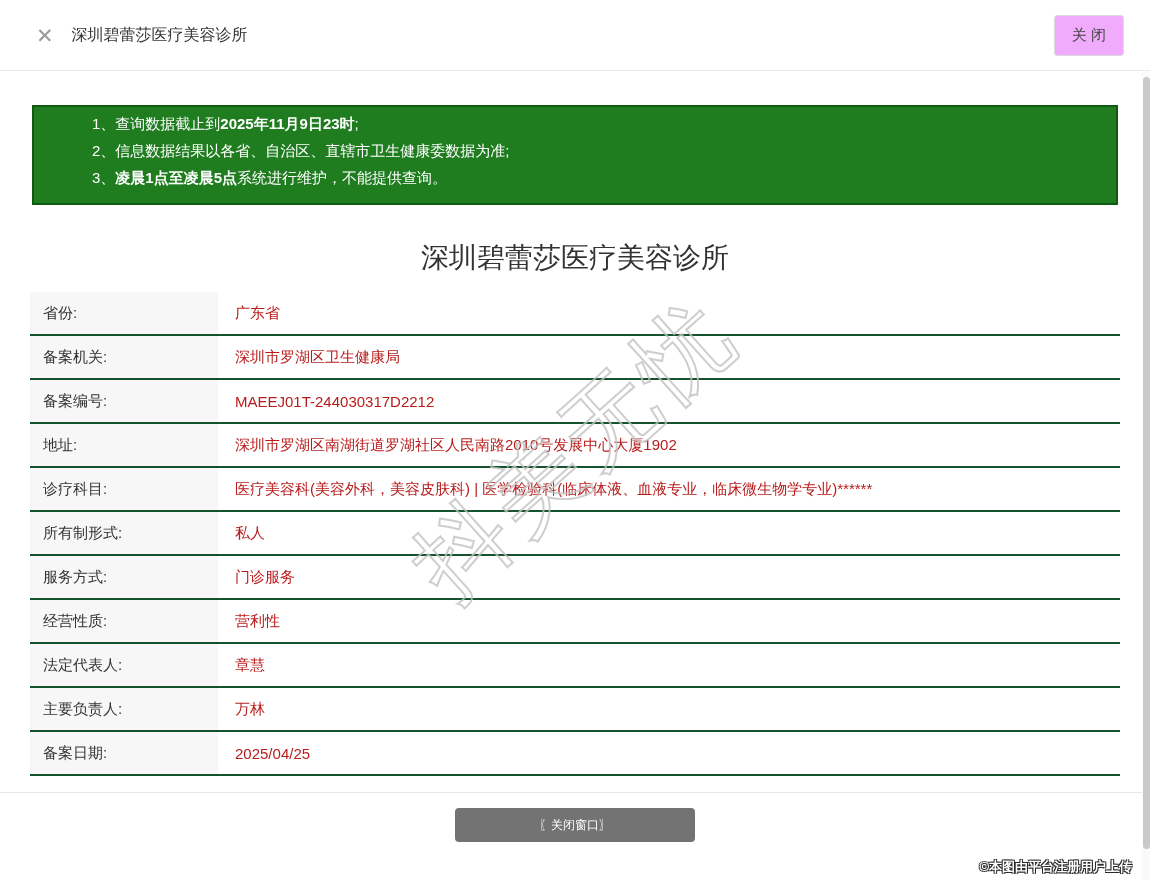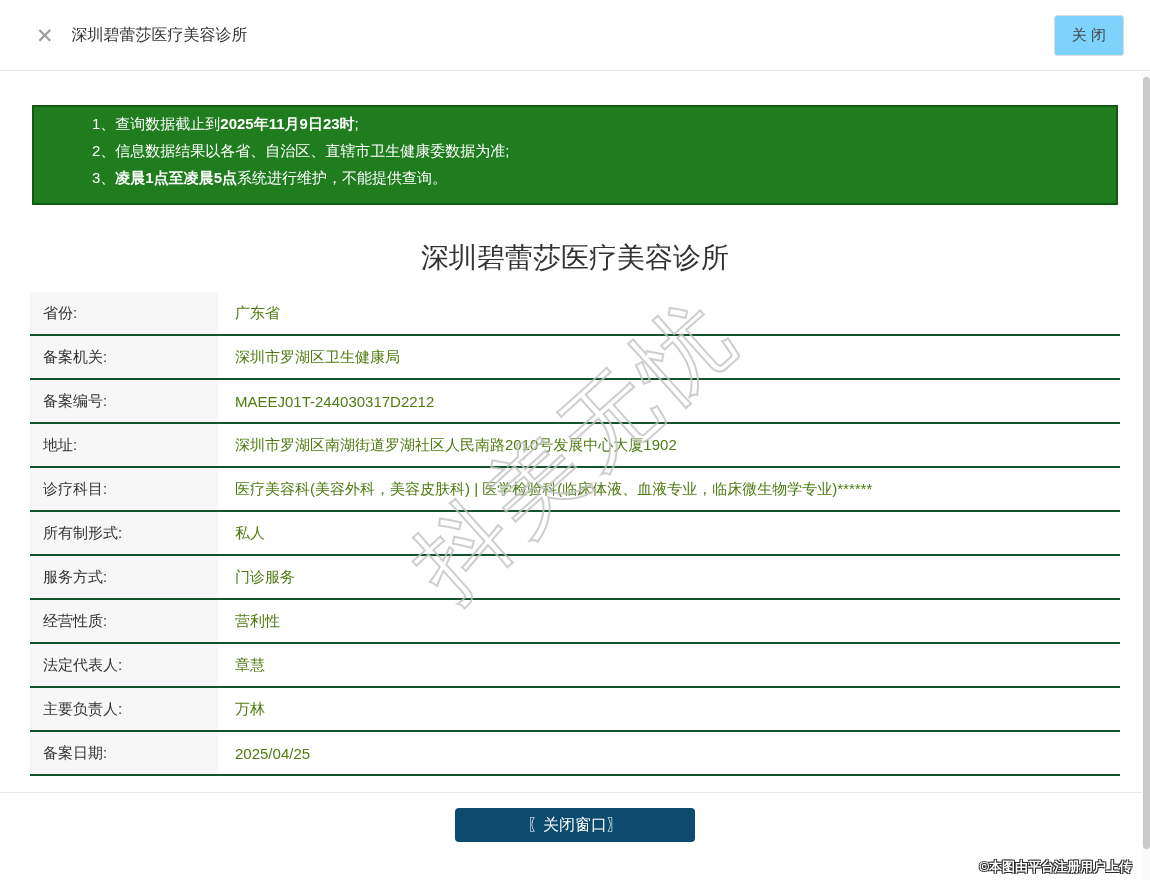--- a/index.html
+++ b/index.html
@@ -23,21 +23,21 @@
   .hclose {
     font-size: 21px;
     color: #9a9a9a;
     cursor: pointer;
     line-height: 1;
     margin-right: 18px;
   }
   .htitle { font-size: 16px; color: #333; }
   .hspacer { flex: 1; }
   .hbtn {
-    background: #7dd3fc;
+    background: #f0abfc;
     border: 1px solid #dcdcdc;
     border-radius: 3px;
     font-size: 15px;
     color: #444;
     padding: 10px 17px;
     cursor: pointer;
     font-family: inherit;
   }
 
   
@@ -76,34 +76,34 @@
     display: flex;
     align-items: center;
     padding-left: 13px;
     color: #333;
   }
   .row .val {
     flex: 1;
     display: flex;
     align-items: center;
     padding-left: 17px;
-    color: #4d7c0f;
+    color: #b91c1c;
   }
 
   
   .section-divider { border-top: 1px solid #e8e8e8; margin-top: 16px; }
   .btn-wrap { text-align: center; margin-top: 15px; }
   .close-window-btn {
     width: 240px;
     height: 34px;
-    background: #0c4a6e;
+    background: #737373;
     color: #fff;
     border: none;
     border-radius: 4px;
-    font-size: 16px;
+    font-size: 12px;
     cursor: pointer;
     font-family: inherit;
   }
   .credit {
     position: absolute;
     right: 18px;
     bottom: 4px;
     font-size: 13px;
     font-weight: bold;
     color: #fff;

